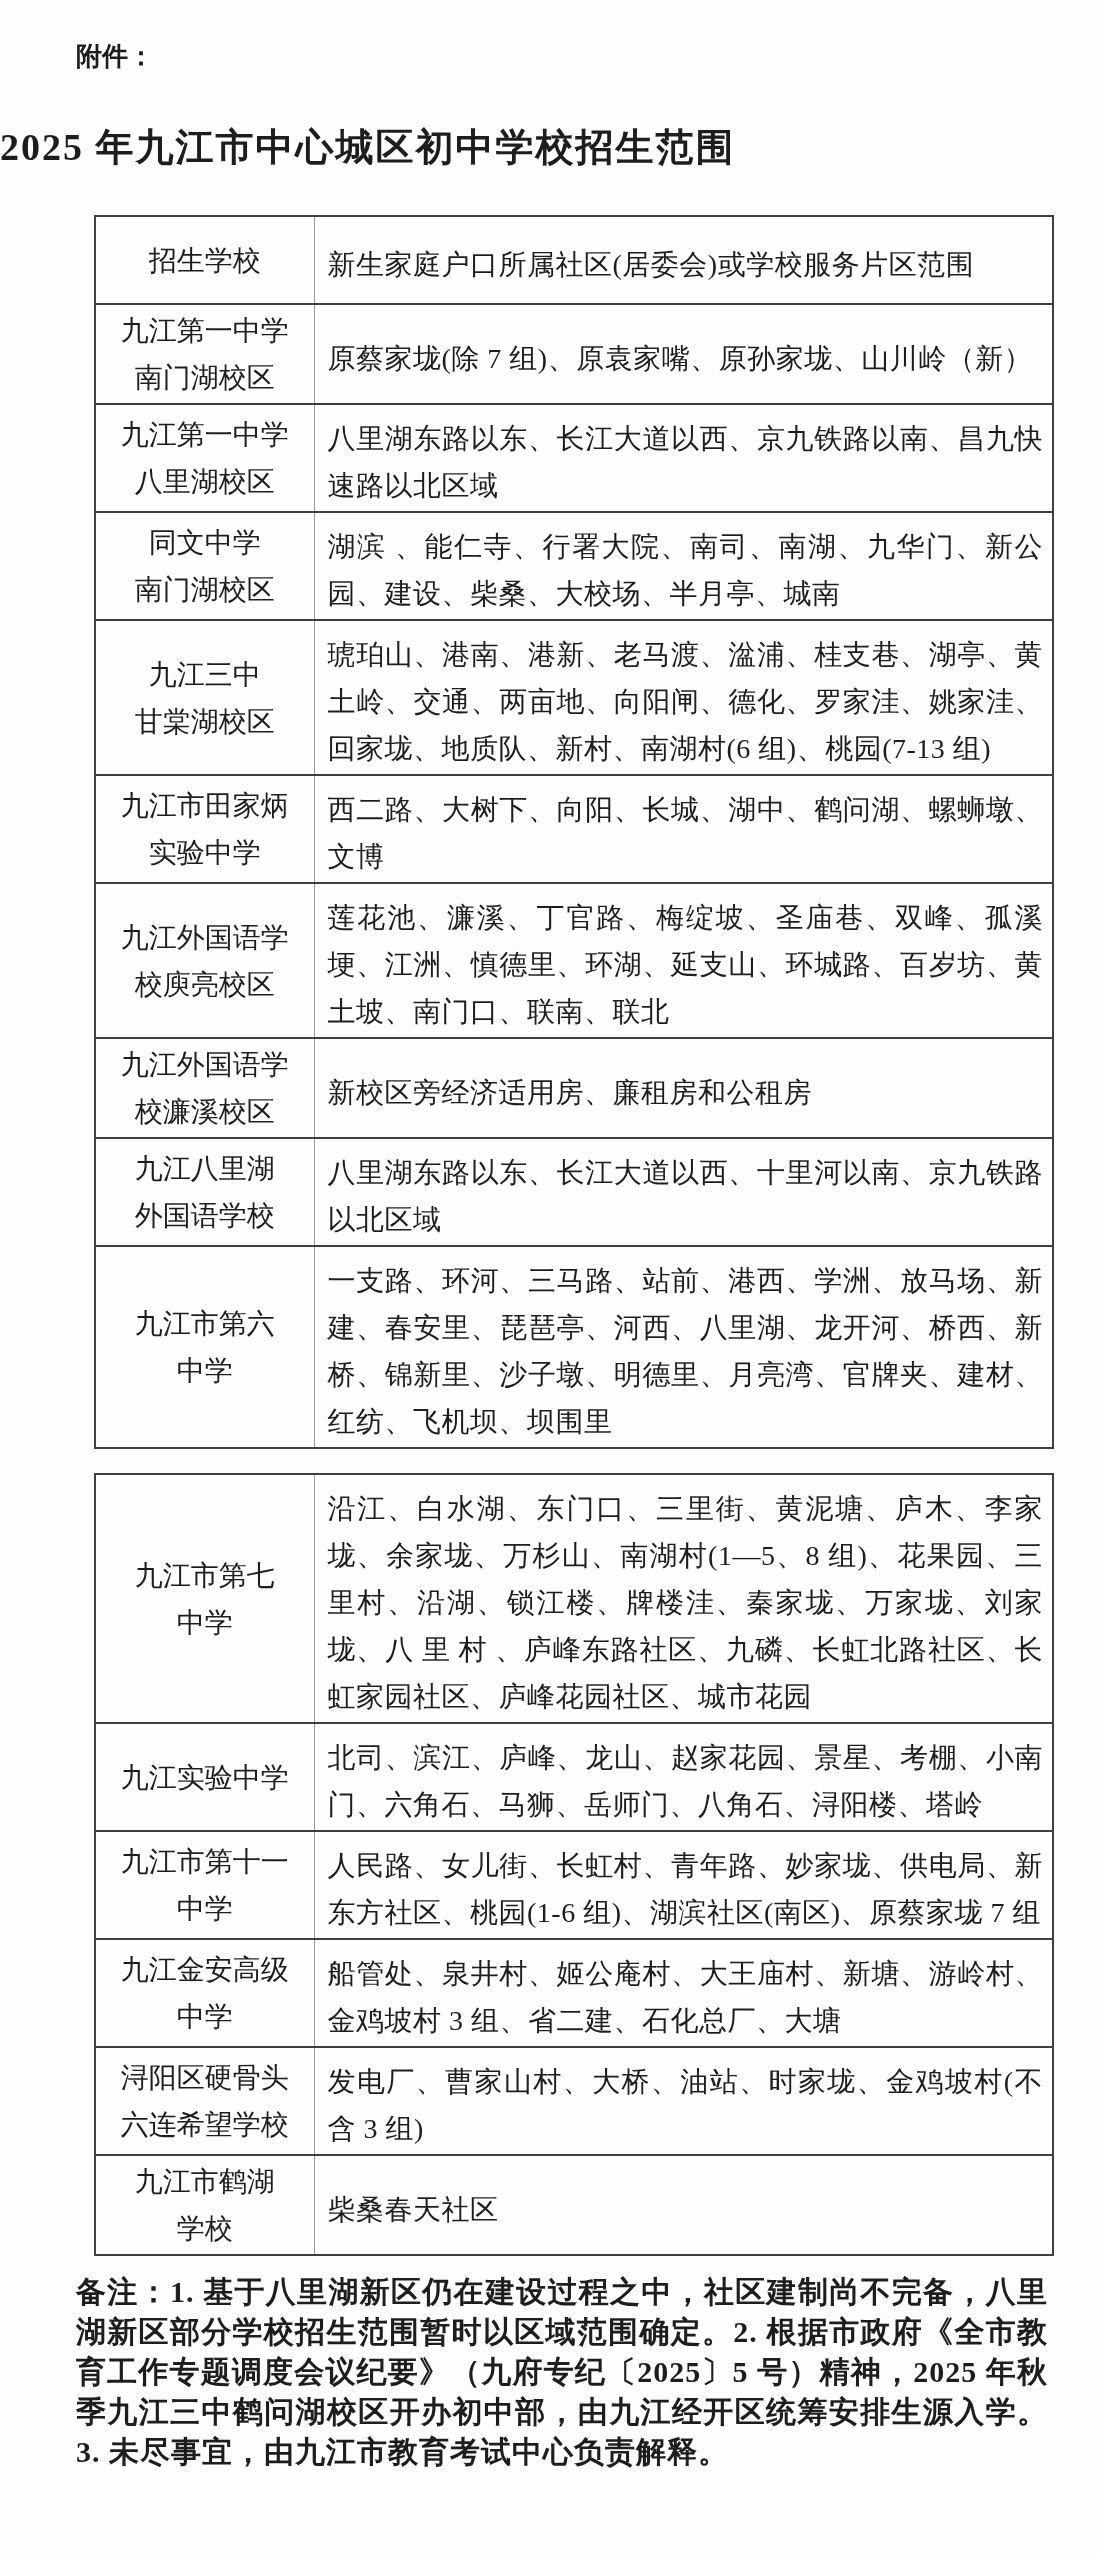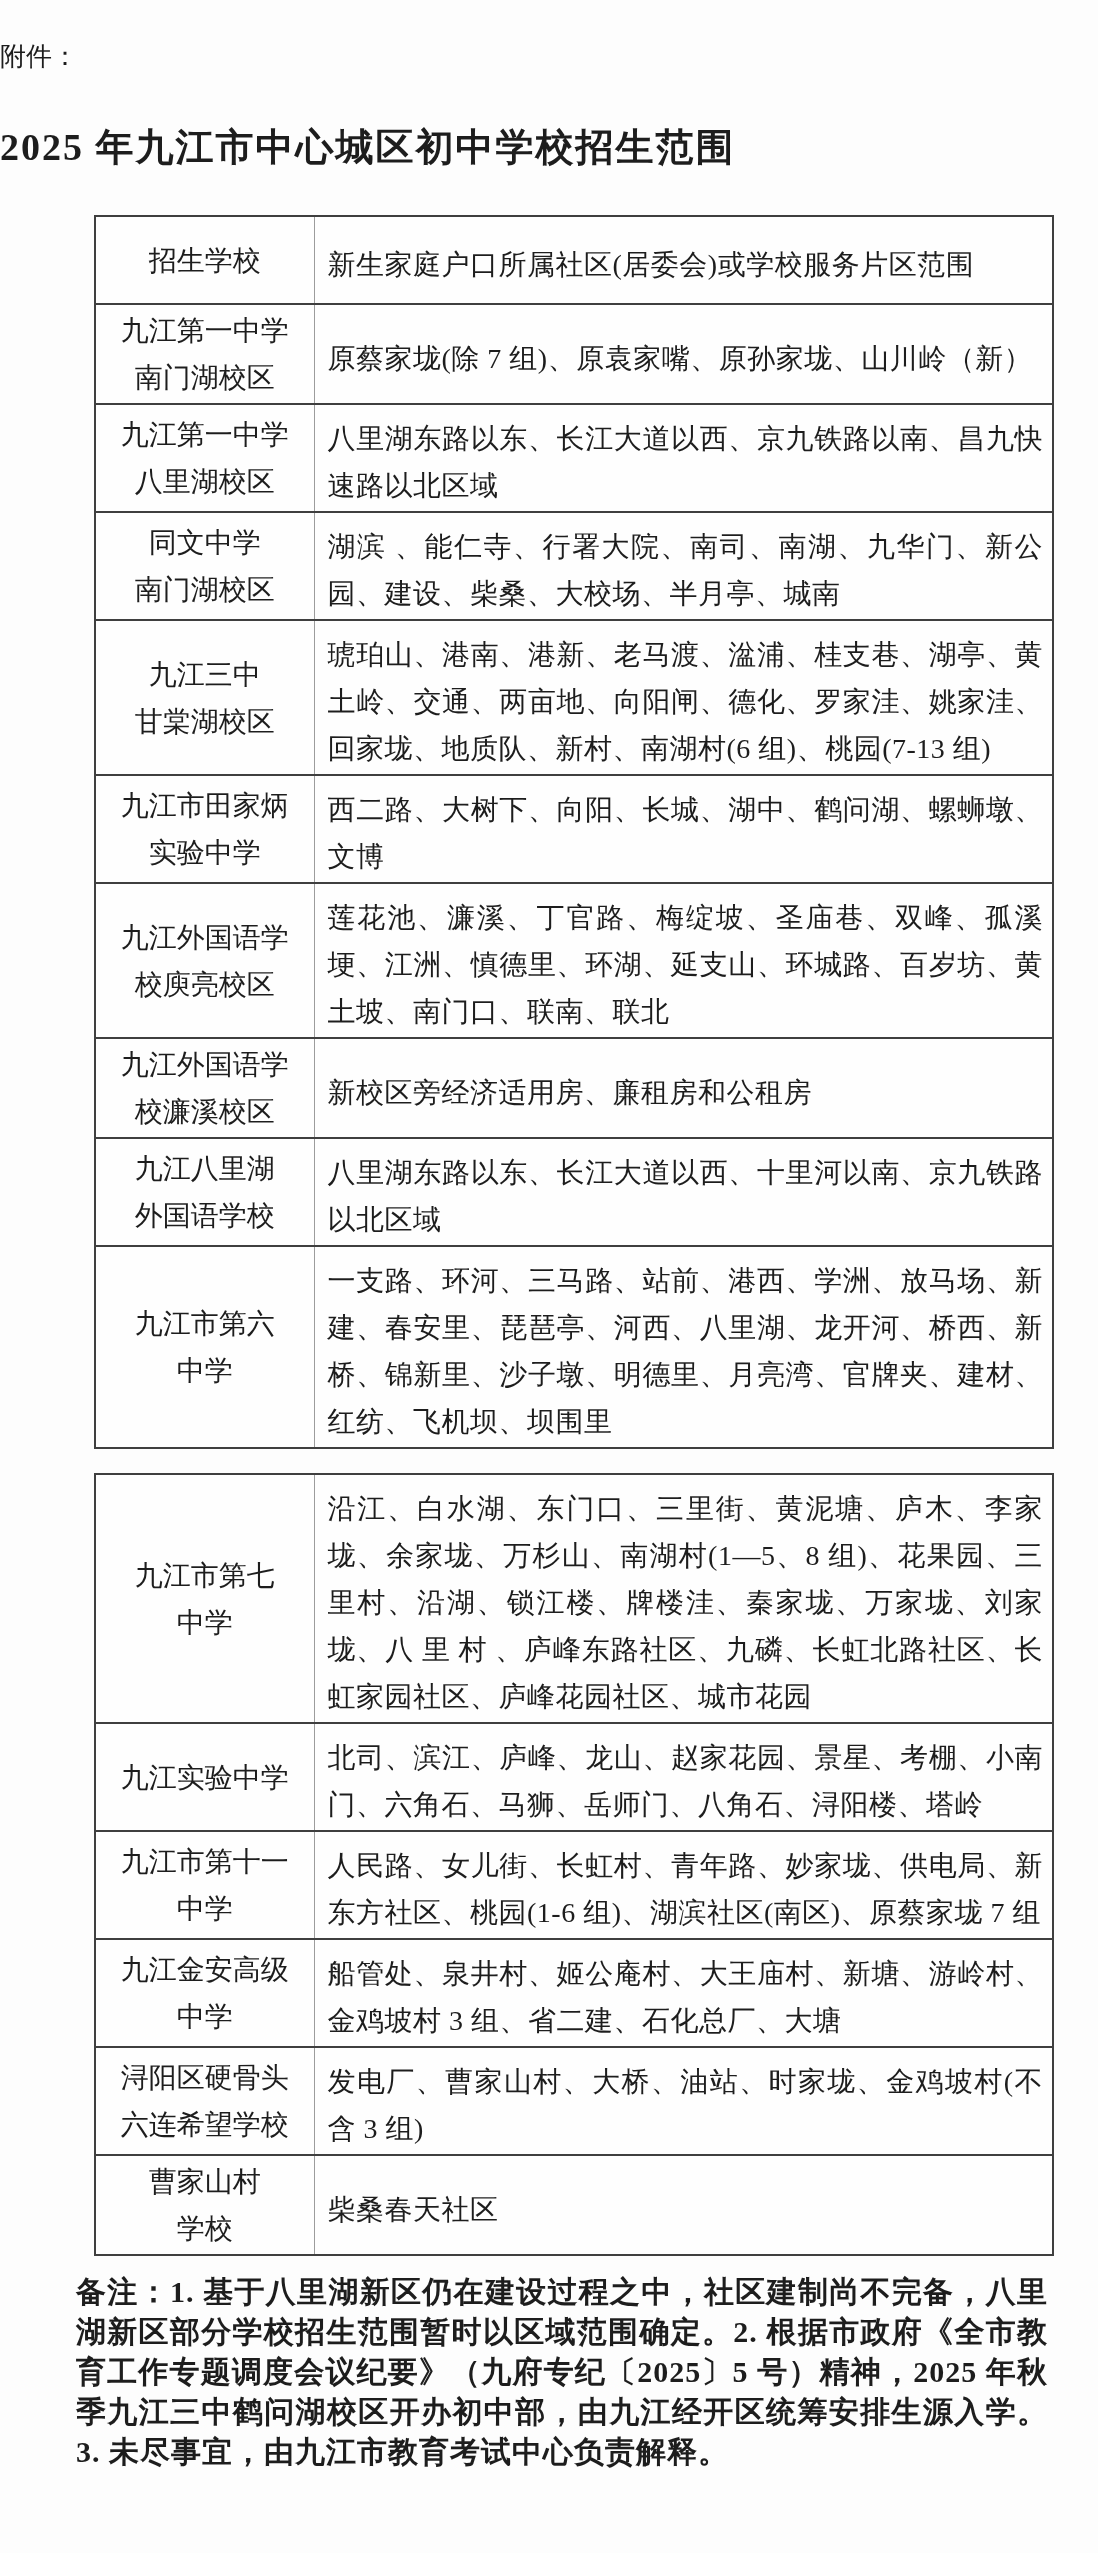--- a/index.html
+++ b/index.html
@@ -10,22 +10,24 @@
     font-family: "Liberation Serif", "DejaVu Serif", serif;
   }
   .page {
     width: 1098px;
     min-height: 2553px;
     box-sizing: border-box;
     padding-top: 40px;
     overflow: hidden;
   }
   .attachment {
+    margin-left: 76px;
     font-size: 26px;
     line-height: 34px;
+    font-weight: bold;
   }
   .title {
     margin-top: 50px;
     text-align: left;
     font-size: 38px;
     font-weight: bold;
     letter-spacing: 2px;
     line-height: 46px;
   }
   table.enroll {
@@ -169,21 +171,21 @@
       <td class="cell-school">九江金安高级
 中学</td>
       <td class="cell-range">船管处、泉井村、姬公庵村、大王庙村、新塘、游岭村、金鸡坡村 3 组、省二建、石化总厂、大塘</td>
     </tr>
     <tr class="data-row">
       <td class="cell-school">浔阳区硬骨头
 六连希望学校</td>
       <td class="cell-range">发电厂、曹家山村、大桥、油站、时家垅、金鸡坡村(不含 3 组)</td>
     </tr>
     <tr class="data-row">
-      <td class="cell-school">曹家山村
+      <td class="cell-school">九江市鹤湖
 学校</td>
       <td class="cell-range">柴桑春天社区</td>
     </tr>
   </tbody>
     </table>
 
   <div class="notes">备注：1. 基于八里湖新区仍在建设过程之中，社区建制尚不完备，八里湖新区部分学校招生范围暂时以区域范围确定。2. 根据市政府《全市教育工作专题调度会议纪要》（九府专纪〔2025〕5 号）精神，2025 年秋季九江三中鹤问湖校区开办初中部，由九江经开区统筹安排生源入学。3. 未尽事宜，由九江市教育考试中心负责解释。</div>
 
 </div>
 

